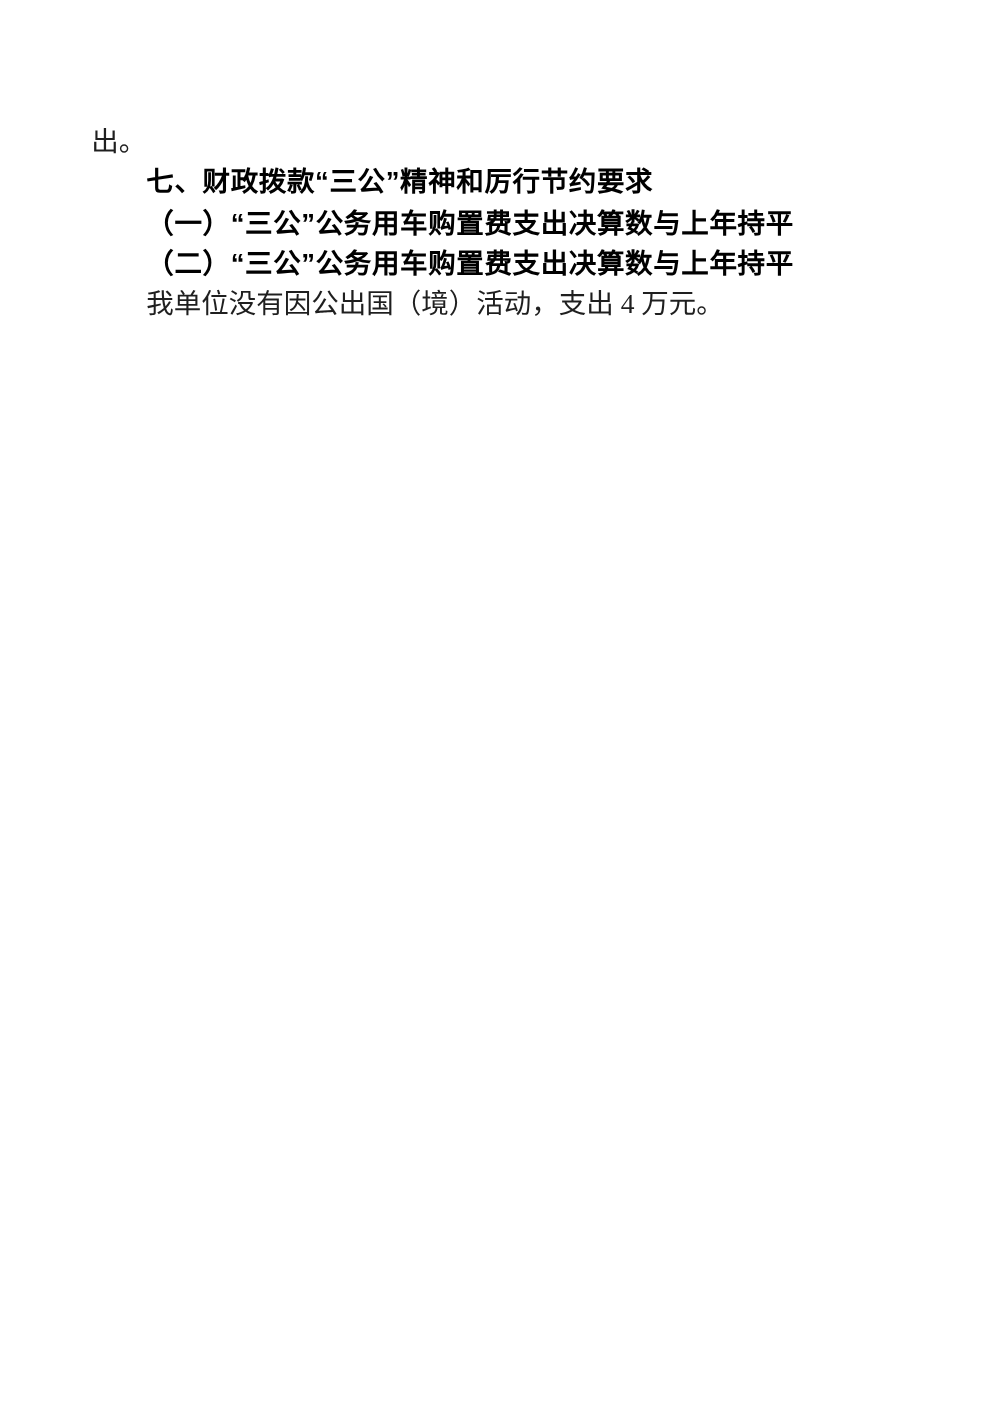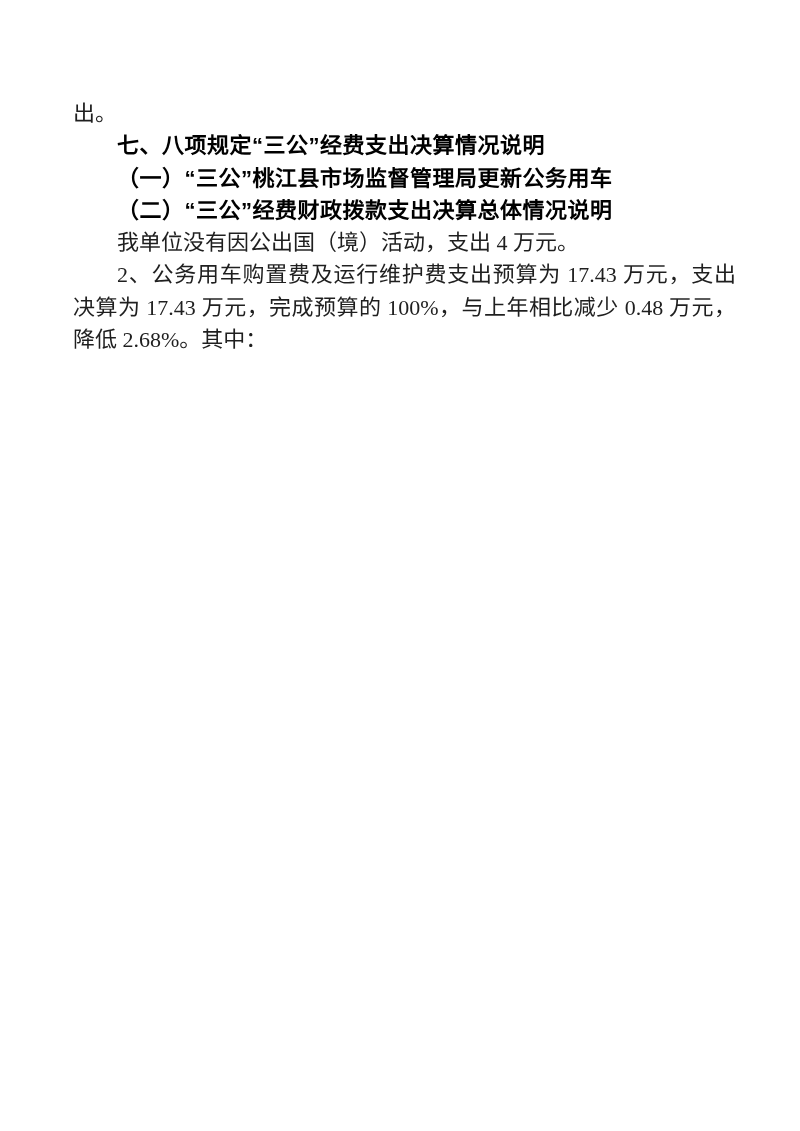--- a/index.html
+++ b/index.html
@@ -45,27 +45,26 @@
     letter-spacing: 0.5px;
   }
 </style>
 </head>
 <body>
 
 <div class="page">
   <div class="doc">
     <p class="continuation">出。</p>
 
-    <div class="heading">七、八项规定“三公”经费支出决算情况说明</div>
+    <div class="heading">七、财政拨款“三公”精神和厉行节约要求</div>
 
-    <div class="heading">（一）“三公”桃江县市场监督管理局更新公务用车</div>
+    <div class="heading">（一）“三公”公务用车购置费支出决算数与上年持平</div>
 
 
-    <div class="heading">（二）“三公”经费财政拨款支出决算总体情况说明</div>
+    <div class="heading">（二）“三公”公务用车购置费支出决算数与上年持平</div>
 
 
     <p>我单位没有因公出国（境）活动，支出 4 万元。</p>
 
-    <p>2、公务用车购置费及运行维护费支出预算为 17.43 万元，支出决算为 17.43 万元，完成预算的 100%，与上年相比减少 0.48 万元，降低 2.68%。其中：</p>
 
 
   </div>
 </div>
 
 </body></html>

